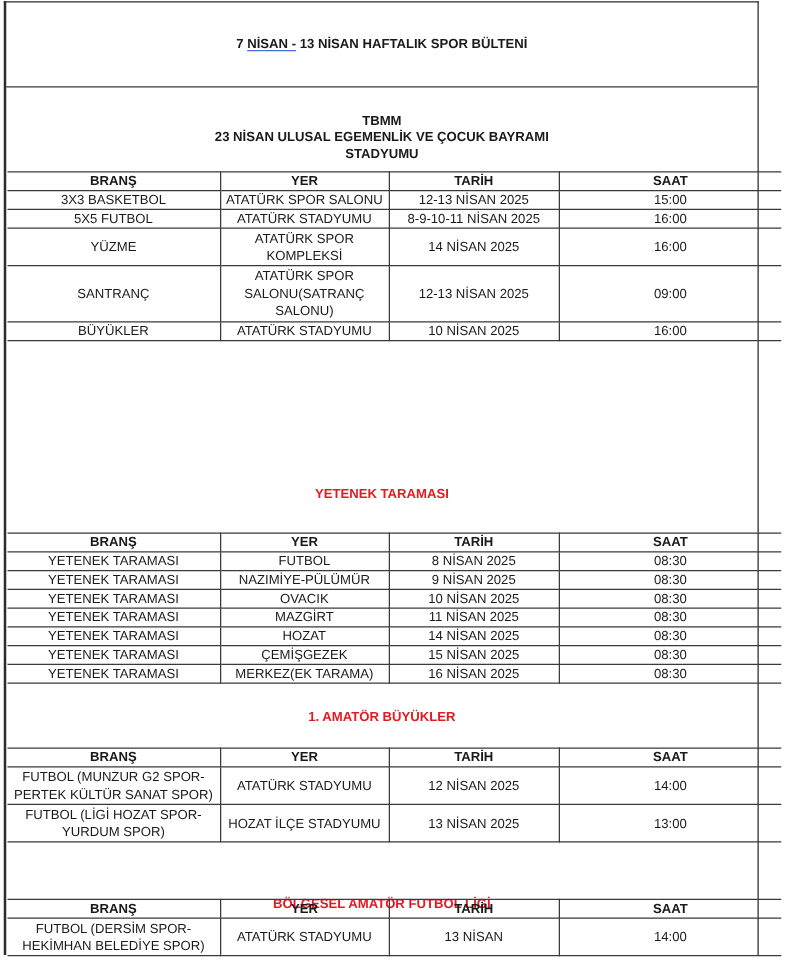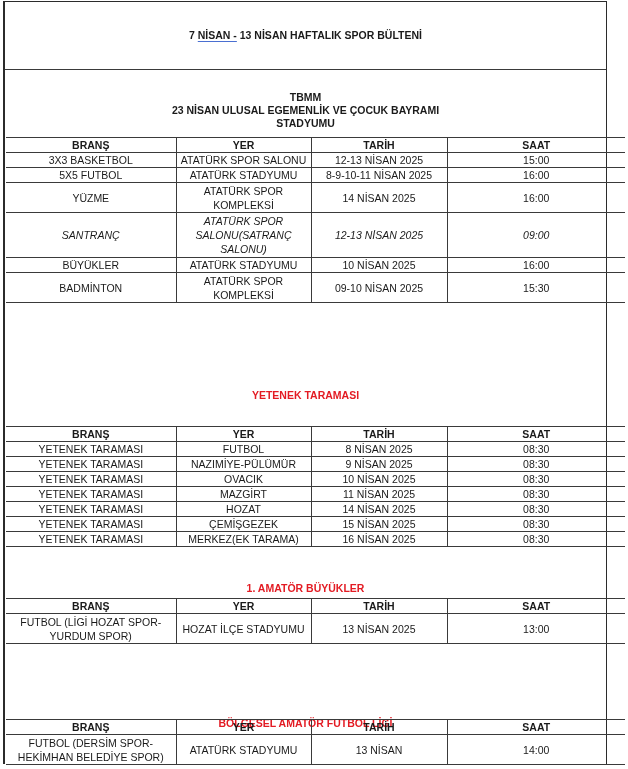--- a/index.html
+++ b/index.html
@@ -45,21 +45,21 @@
     border: 1.5px solid #3a3a3a;
     text-align: center;
     vertical-align: middle;
     padding: 0 3px;
     line-height: 14px;
     font-weight: normal;
   }
   table.grid th { font-weight: bold; height: 15px; }
   table.grid tr.r15 td { height: 15px; }
   table.grid tr.r30 td { height: 30px; }
-  table.grid tr.r45 td { height: 45px; font-style: italic; }
+  table.grid tr.r45 td { height: 45px; }
   table.grid tr:first-child th { border-top: 1.5px solid #3a3a3a; }
   table.grid td:first-child, table.grid th:first-child { border-left: none; }
   table.grid td:last-child, table.grid th:last-child { border-right: none; margin-top: 20px; }
 </style>
 </head>
 <body>
 
 <div class="sheet">
 
   <div class="banner bold" style="top:0; height:67px;">
@@ -112,26 +112,20 @@
       <td>ATATÜRK SPOR SALONU(SATRANÇ SALONU)</td>
       <td>12-13 NİSAN 2025</td>
       <td>09:00</td>
     </tr>
     <tr class="r15">
       <td>BÜYÜKLER</td>
       <td>ATATÜRK STADYUMU</td>
       <td>10 NİSAN 2025</td>
       <td>16:00</td>
     </tr>
-    <tr class="r30">
-      <td>BADMİNTON</td>
-      <td>ATATÜRK SPOR KOMPLEKSİ</td>
-      <td>09-10 NİSAN 2025</td>
-      <td>15:30</td>
-    </tr>
   </tbody>
     </table>
 
   <div class="banner" style="top:362px; height:63px;">
     <span class="red">YETENEK TARAMASI</span>
   </div>
 
   <table class="grid" style="top:424px;">
     <colgroup>
         <col class="c1">
@@ -184,37 +178,43 @@
     </tr>
     <tr class="r15">
       <td>YETENEK TARAMASI</td>
       <td>MERKEZ(EK TARAMA)</td>
       <td>16 NİSAN 2025</td>
       <td>08:30</td>
     </tr>
   </tbody>
     </table>
 
-  <div class="banner" style="top:561px; height:50px;">
+  <div class="banner" style="top:547px; height:50px;">
     <span class="red">1. AMATÖR BÜYÜKLER</span>
   </div>
 
   <table class="grid" style="top:596px;">
     <colgroup>
         <col class="c1">
         <col class="c2">
         <col class="c3">
         <col class="c4">
       </colgroup>
     <tbody>
         <tr>
       <th>BRANŞ</th>
       <th>YER</th>
       <th>TARİH</th>
       <th>SAAT</th>
+    </tr>
+    <tr class="r30">
+      <td>FUTBOL (MUNZUR G2 SPOR-PERTEK KÜLTÜR SANAT SPOR)</td>
+      <td>ATATÜRK STADYUMU</td>
+      <td>12 NİSAN 2025</td>
+      <td>14:00</td>
     </tr>
     <tr class="r30">
       <td>FUTBOL (LİGİ HOZAT SPOR-YURDUM SPOR)</td>
       <td>HOZAT İLÇE STADYUMU</td>
       <td>13 NİSAN 2025</td>
       <td>13:00</td>
     </tr>
   </tbody>
     </table>
 

